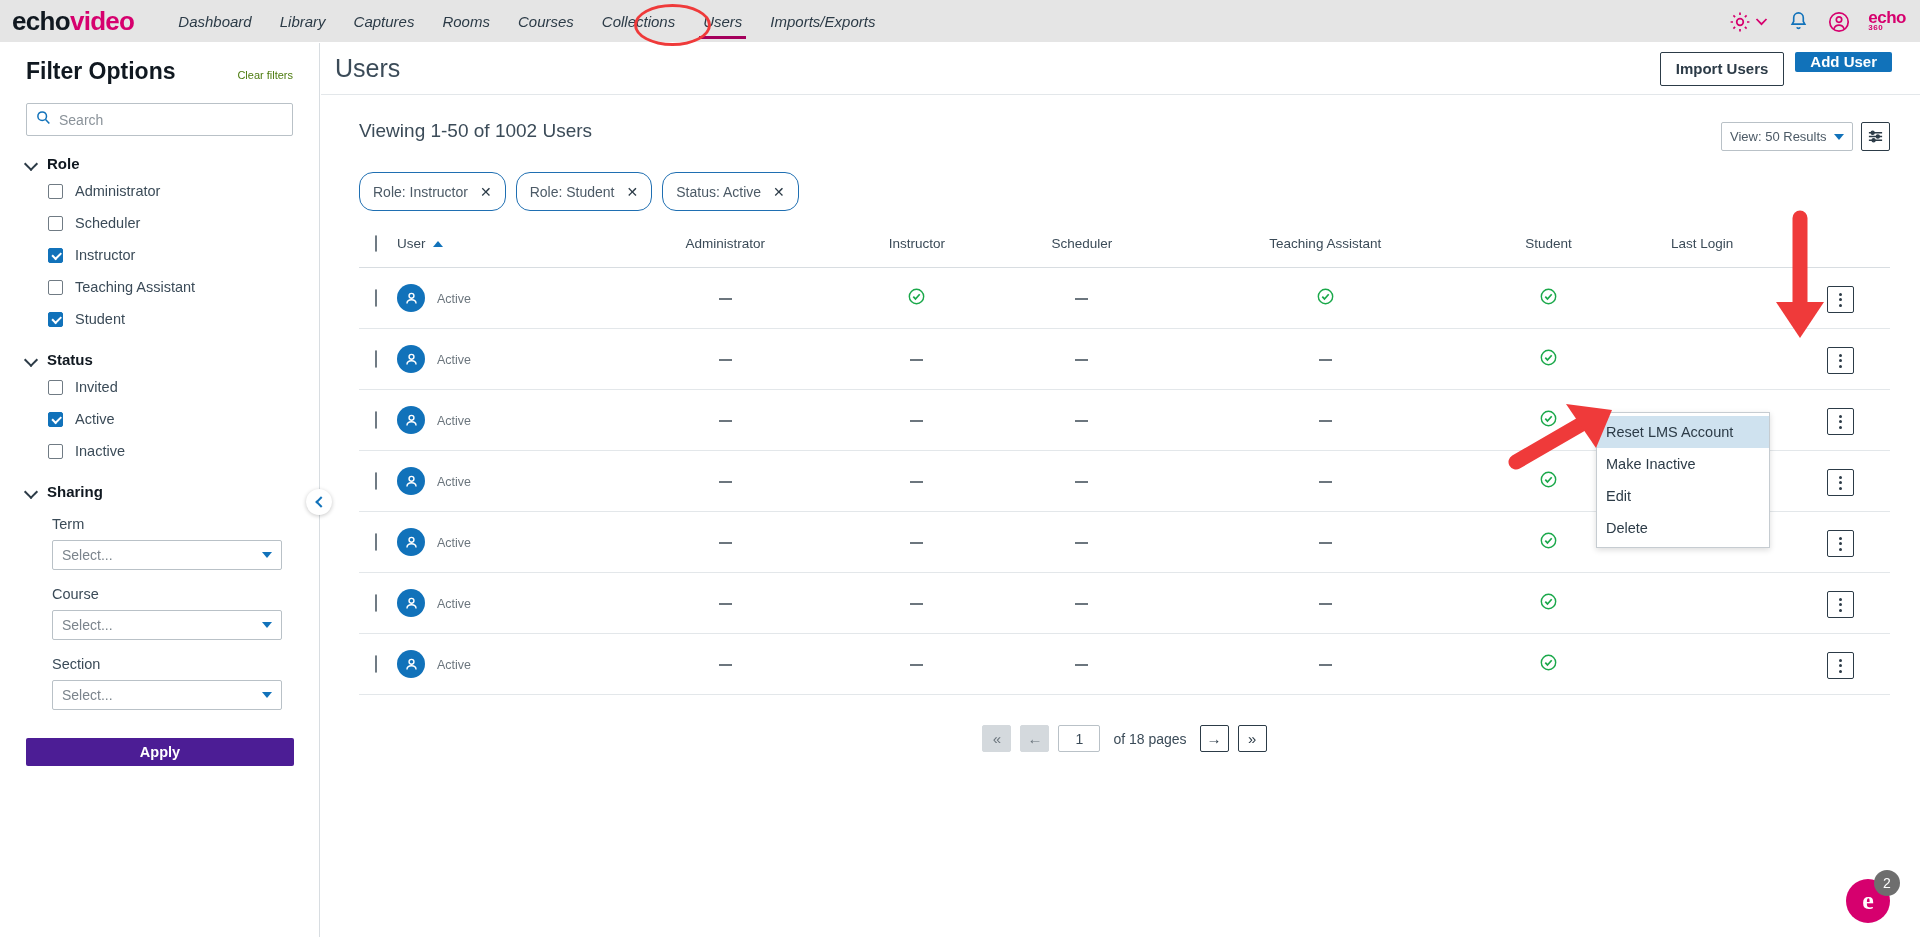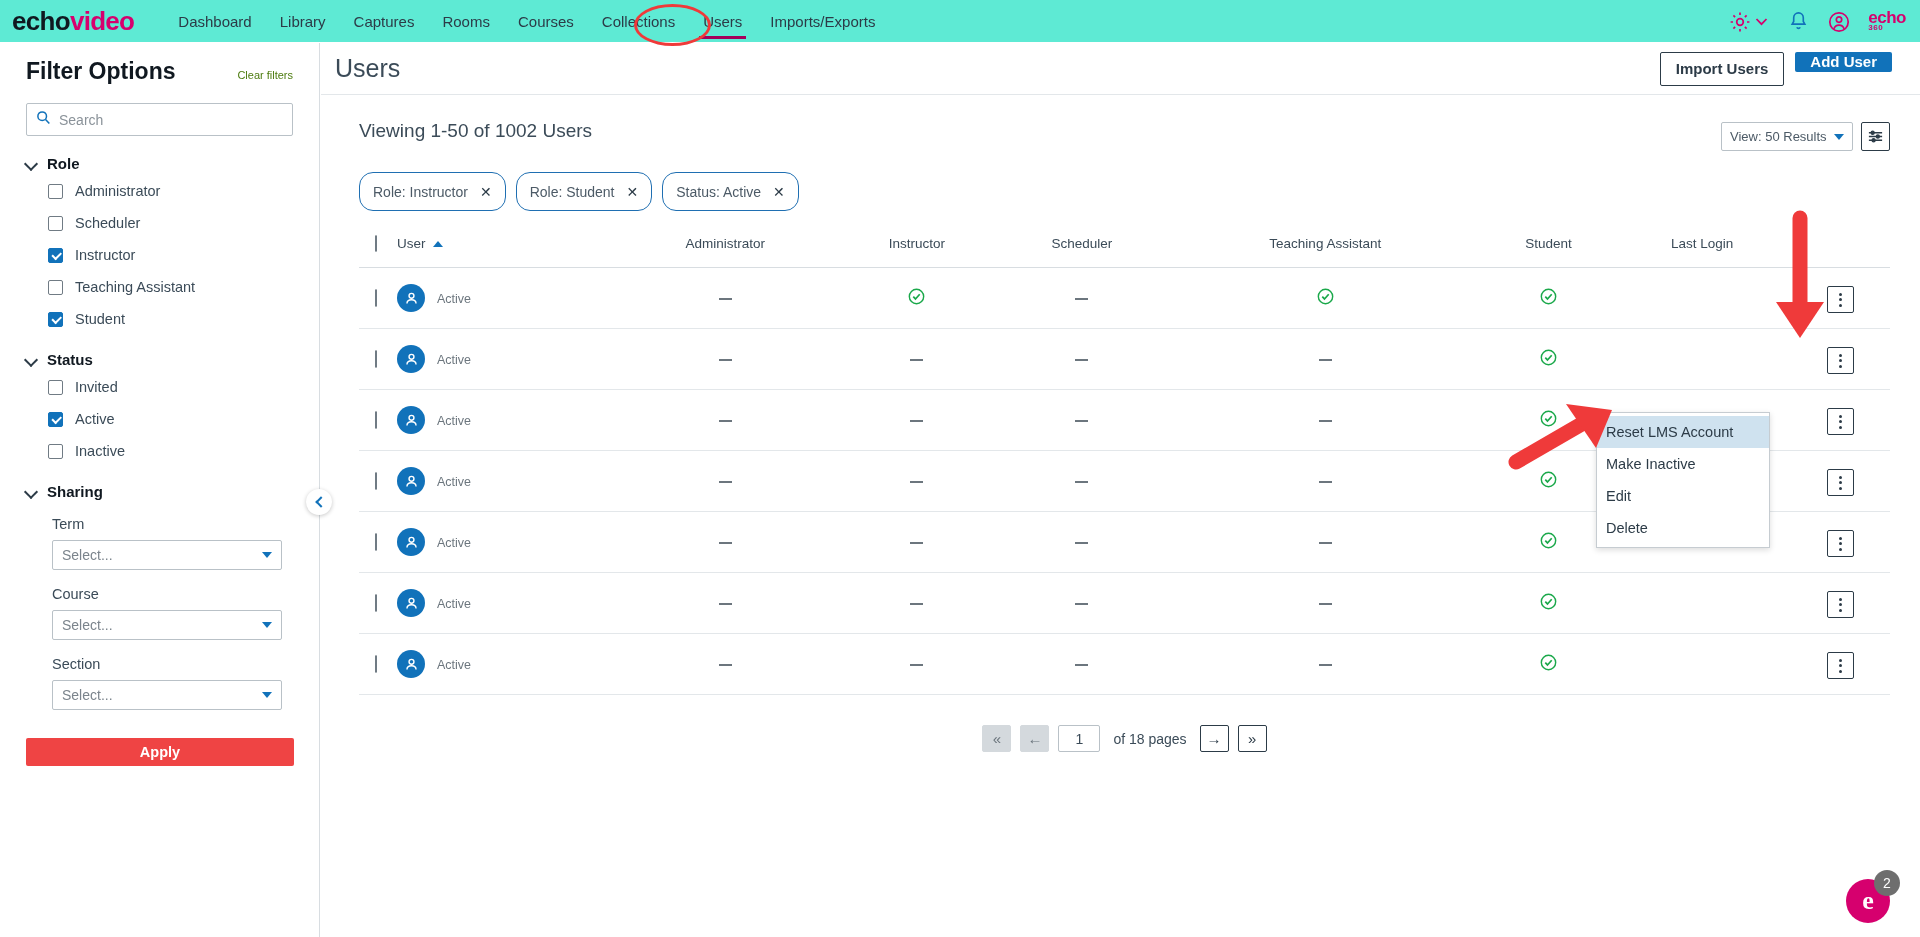--- a/index.html
+++ b/index.html
@@ -8,31 +8,31 @@
     font-family: "Liberation Sans", sans-serif;
     background: #ffffff;
     color: #2c3b47;
     overflow: hidden;
   }
   #app { position: relative; width: 1920px; height: 937px; }
 
   
   .topnav {
     position: absolute; left: 0; top: 0; width: 1920px; height: 43px;
-    background: #5eead4; display: flex; align-items: center;
+    background: #e5e5e5; display: flex; align-items: center;
     border-bottom: 1px solid #ffffff;
   }
   .logo {
     margin-left: 12px; font-size: 26px; font-weight: bold;
     letter-spacing: -0.7px; line-height: 1;
   }
   .logo .lg-echo { color: #101820; }
   .logo .lg-video { color: #d6006e; }
 
-  .nav-items { display: flex; align-items: center; margin-left: 30px; height: 43px; }
+  .nav-items { display: flex; align-items: center; margin-left: 30px; height: 43px; font-style: italic; }
   .nav-link {
     position: relative; padding: 0 14px; height: 43px;
     display: flex; align-items: center; justify-content: center;
     font-size: 15px; color: #2c3b47; cursor: pointer; white-space: nowrap;
   }
   .nav-link.active { color: #2c3b47; }
   .nav-link.active::after {
     content: ""; position: absolute; left: 10px; right: 10px; bottom: 4px;
     height: 3px; background: #a4005c;
   }
@@ -101,21 +101,21 @@
     margin-left: 26px; margin-top: 8px; width: 230px; height: 30px;
     border: 1px solid #b9c1c7; border-radius: 2px; background: #fff;
     display: flex; align-items: center; justify-content: space-between;
     padding: 0 9px; font-size: 14px; color: #7b848c; cursor: pointer;
   }
   .caret-dn {
     width: 0; height: 0; border-left: 5px solid transparent; border-right: 5px solid transparent;
     border-top: 6px solid #1172ba;
   }
   .apply-btn {
-    margin-top: 28px; width: 268px; height: 28px; background: #ef4444;
+    margin-top: 28px; width: 268px; height: 28px; background: #4c1d95;
     color: #fff; font-size: 14.5px; font-weight: bold; border: 0; border-radius: 2px;
     cursor: pointer; font-family: "Liberation Sans", sans-serif;
   }
 
   .collapse-handle {
     position: absolute; left: 306px; top: 489px; width: 26px; height: 26px;
     border-radius: 50%; background: #fff; box-shadow: 0 1px 4px rgba(0,0,0,0.22);
     display: flex; align-items: center; justify-content: center; cursor: pointer; z-index: 6;
   }
   .chev-l { width: 9px; height: 9px; position: relative; }

